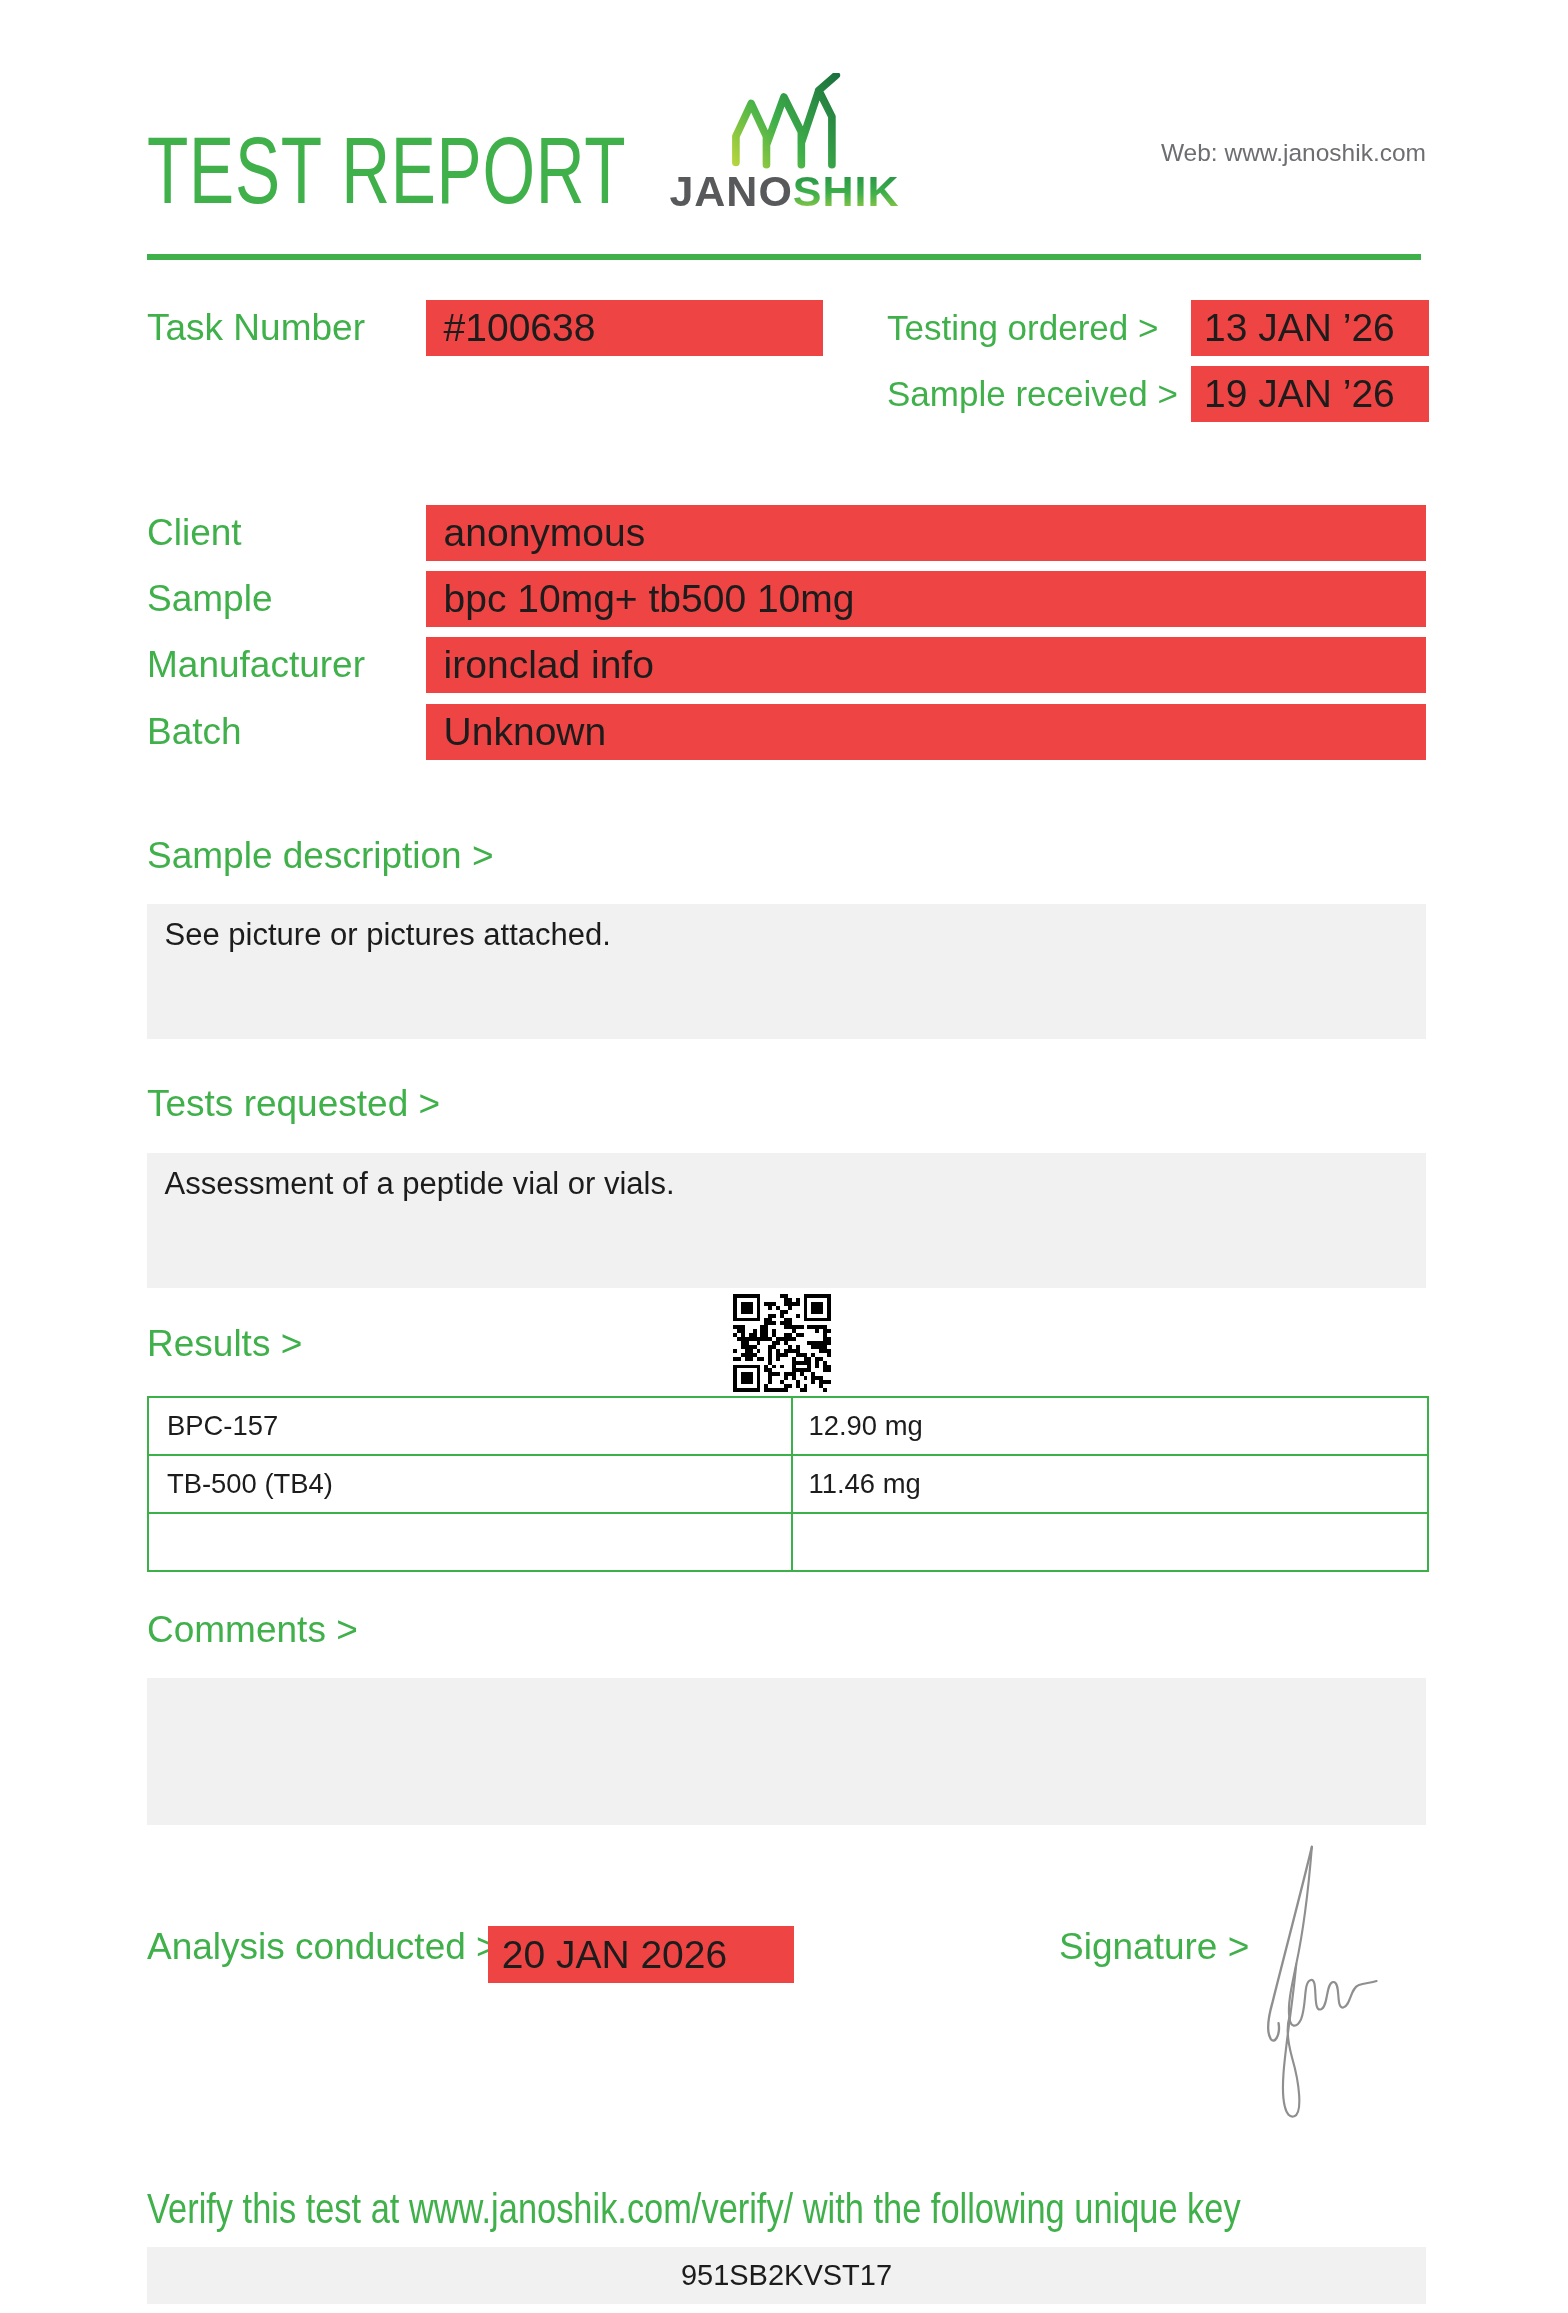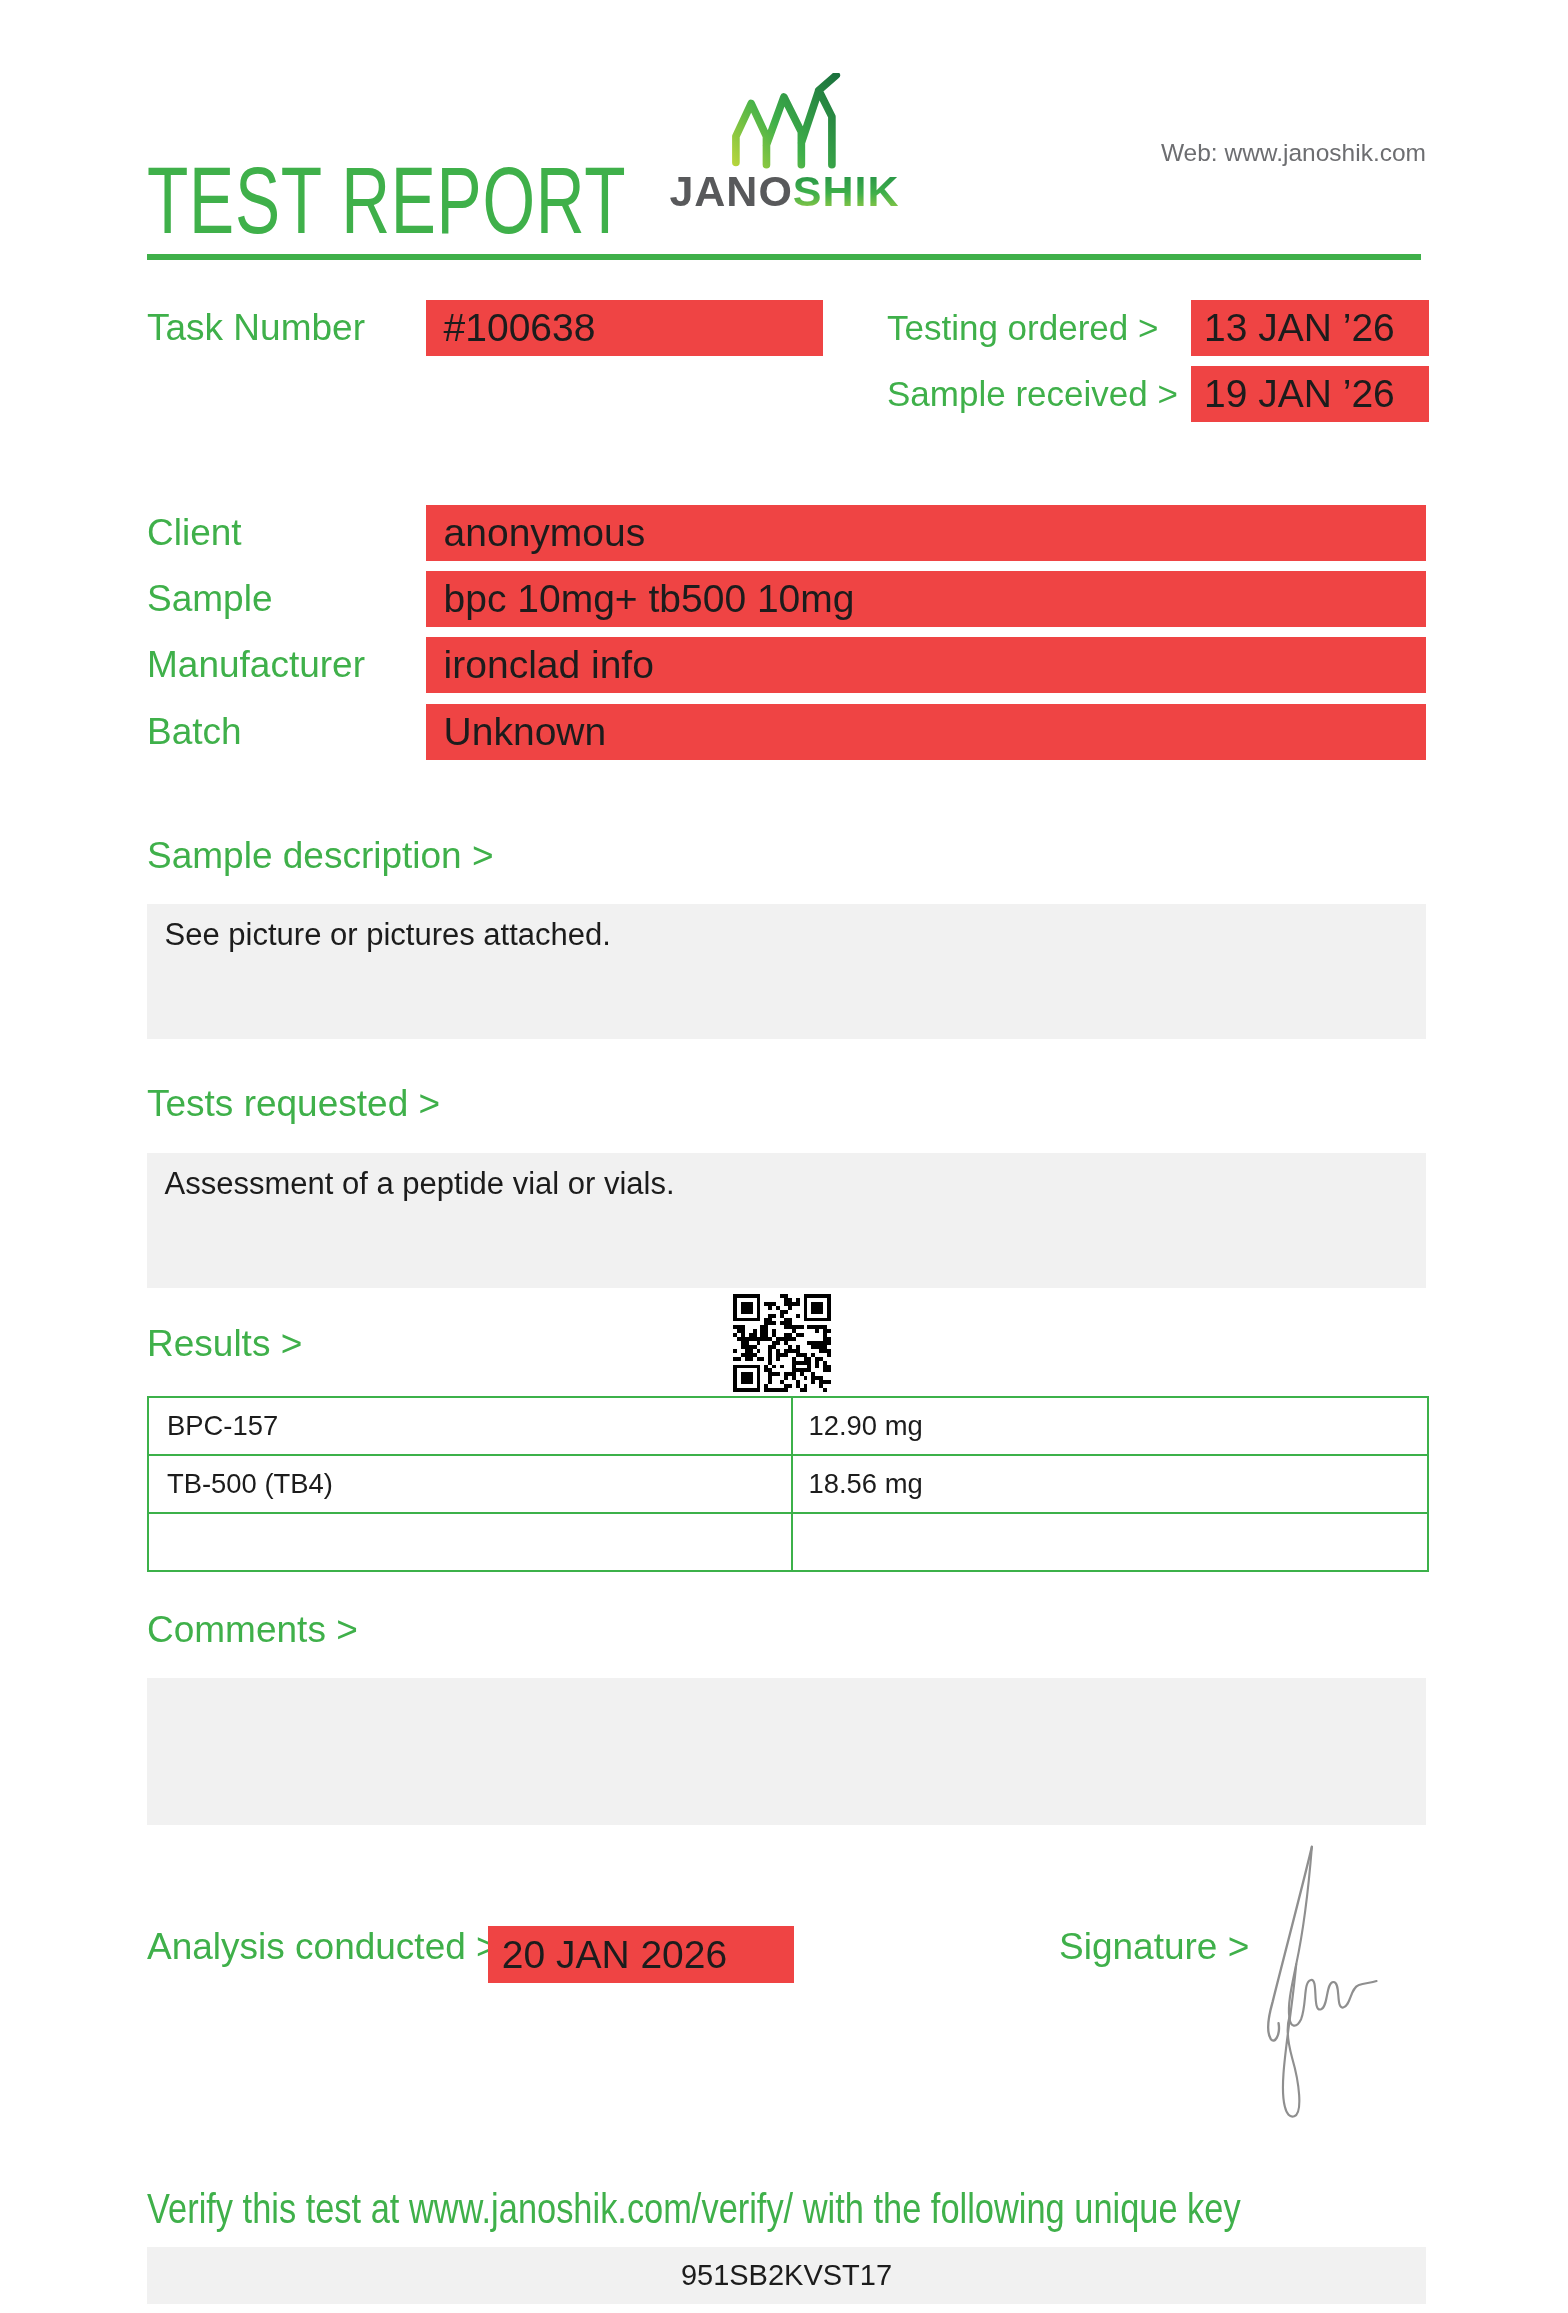--- a/index.html
+++ b/index.html
@@ -6,21 +6,21 @@
   html,body { background:#ffffff; }
   .page {
     position:relative; width:1568px; height:2313px; background:#fff; overflow:hidden;
     font-family:"Liberation Sans", sans-serif; color:#1c1c1c;
   }
   .abs { position:absolute; }
   .green { color:#3fb04a; }
   .cond { display:inline-block; transform-origin:0 50%; white-space:nowrap; }
 
   
-  .title { left:147px; top:147px; font-size:94px; letter-spacing:1px; }
+  .title { left:147px; top:117px; font-size:94px; letter-spacing:1px; }
   .title .cond { transform:scaleX(0.72); }
   .logo-icon { left:725px; top:73px; width:120px; height:90px; }
   .logo-text { left:659px; top:167px; width:251px; text-align:center;
                font-size:43px; font-weight:700; letter-spacing:1px; color:#58595b; }
   .logo-text .shik { background:linear-gradient(180deg,#1f8a46 0%, #3fb04a 55%, #a8cf45 100%);
                      -webkit-background-clip:text; background-clip:text; color:transparent; }
   .contact { left:970px; top:135px; width:456px; text-align:right;
              font-size:24.5px; color:#6d6e71; line-height:35px; }
   .rule { left:147px; top:254px; width:1274px; height:5.9px; background:#3fb04a; }
 
@@ -348,21 +348,21 @@
   </div>
 
   <table class="abs rtable">
     <tbody>
         <tr>
       <td class="c1">BPC-157</td>
       <td>12.90 mg</td>
     </tr>
     <tr>
       <td class="c1">TB-500 (TB4)</td>
-      <td>18.56 mg</td>
+      <td>11.46 mg</td>
     </tr>
     <tr>
       <td class="c1"></td>
       <td></td>
     </tr>
   </tbody>
     </table>
 
   <div class="abs heading" style="top:1609px">Comments &gt;</div>
   <div class="abs panel" style="top:1678px; height:147px;">

